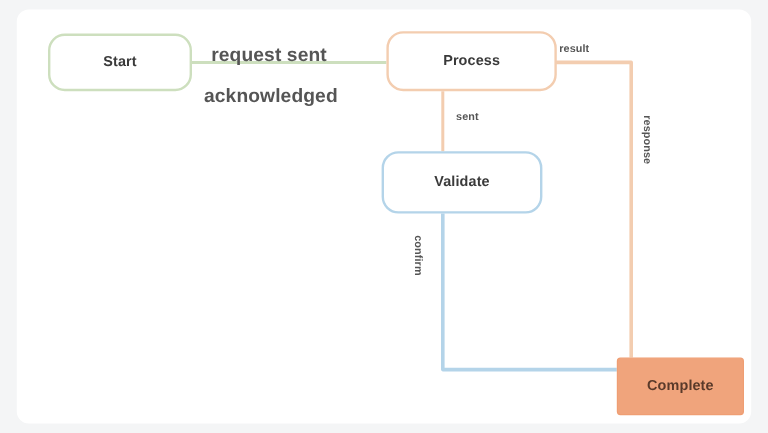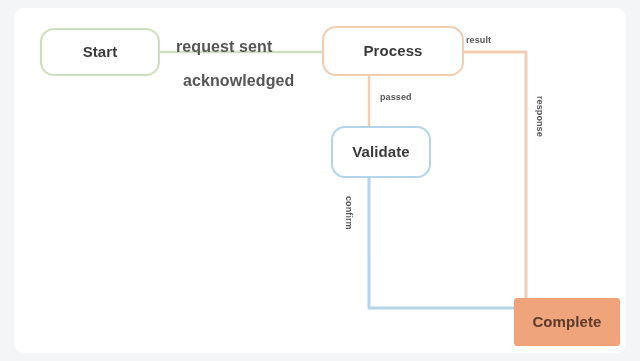--- a/index.html
+++ b/index.html
@@ -38,21 +38,21 @@
     justify-content: center;
     box-sizing: border-box;
     text-align: center;
     line-height: 1.15;
   }
 
   .node-label {
     display: block;
     padding: 0 6px;
     color: #3a3a3a;
-    font-size: 15px;
+    font-size: 12px;
     font-weight: 700;
     letter-spacing: 0.1px;
   }
 
   
   .node-green {
     border: 2px solid #cddfbe;
     background: #ffffff;
     border-radius: 14px;
   }
@@ -113,33 +113,33 @@
   </svg>
 
   <div class="node node-green" style="left:26px; top:20px; width:120px; height:48px;">
     <span class="node-label">Start</span>
   </div>
 
   <div class="node node-orange-outline" style="left:308px; top:18px; width:142px; height:50px;">
     <span class="node-label">Process</span>
   </div>
 
-  <div class="node node-blue-outline" style="left:317px; top:118px; width:100px; height:52px;">
+  <div class="node node-blue-outline" style="left:304px; top:118px; width:134px; height:52px;">
     <span class="node-label">Validate</span>
   </div>
 
   <div class="node node-orange-fill" style="left:500px; top:290px; width:106px; height:48px;">
     <span class="node-label">Complete</span>
   </div>
 
   <div class="edge-label" style="left:162px; top:30px;">request sent</div>
 
-  <div class="edge-label" style="left:169px; top:64px;">acknowledged</div>
+  <div class="edge-label" style="left:156px; top:64px;">acknowledged</div>
 
-  <div class="edge-label small" style="left:366px; top:84px;">passed</div>
+  <div class="edge-label small" style="left:366px; top:84px;">sent</div>
 
   <div class="edge-label small" style="left:452px; top:27px;text-align:right;">result</div>
 
   <div class="edge-label small vertical" style="left:521px; top:88px;">response</div>
 
   <div class="edge-label small vertical" style="left:330px; top:188px;">confirm</div>
 
 
 </div>
 

